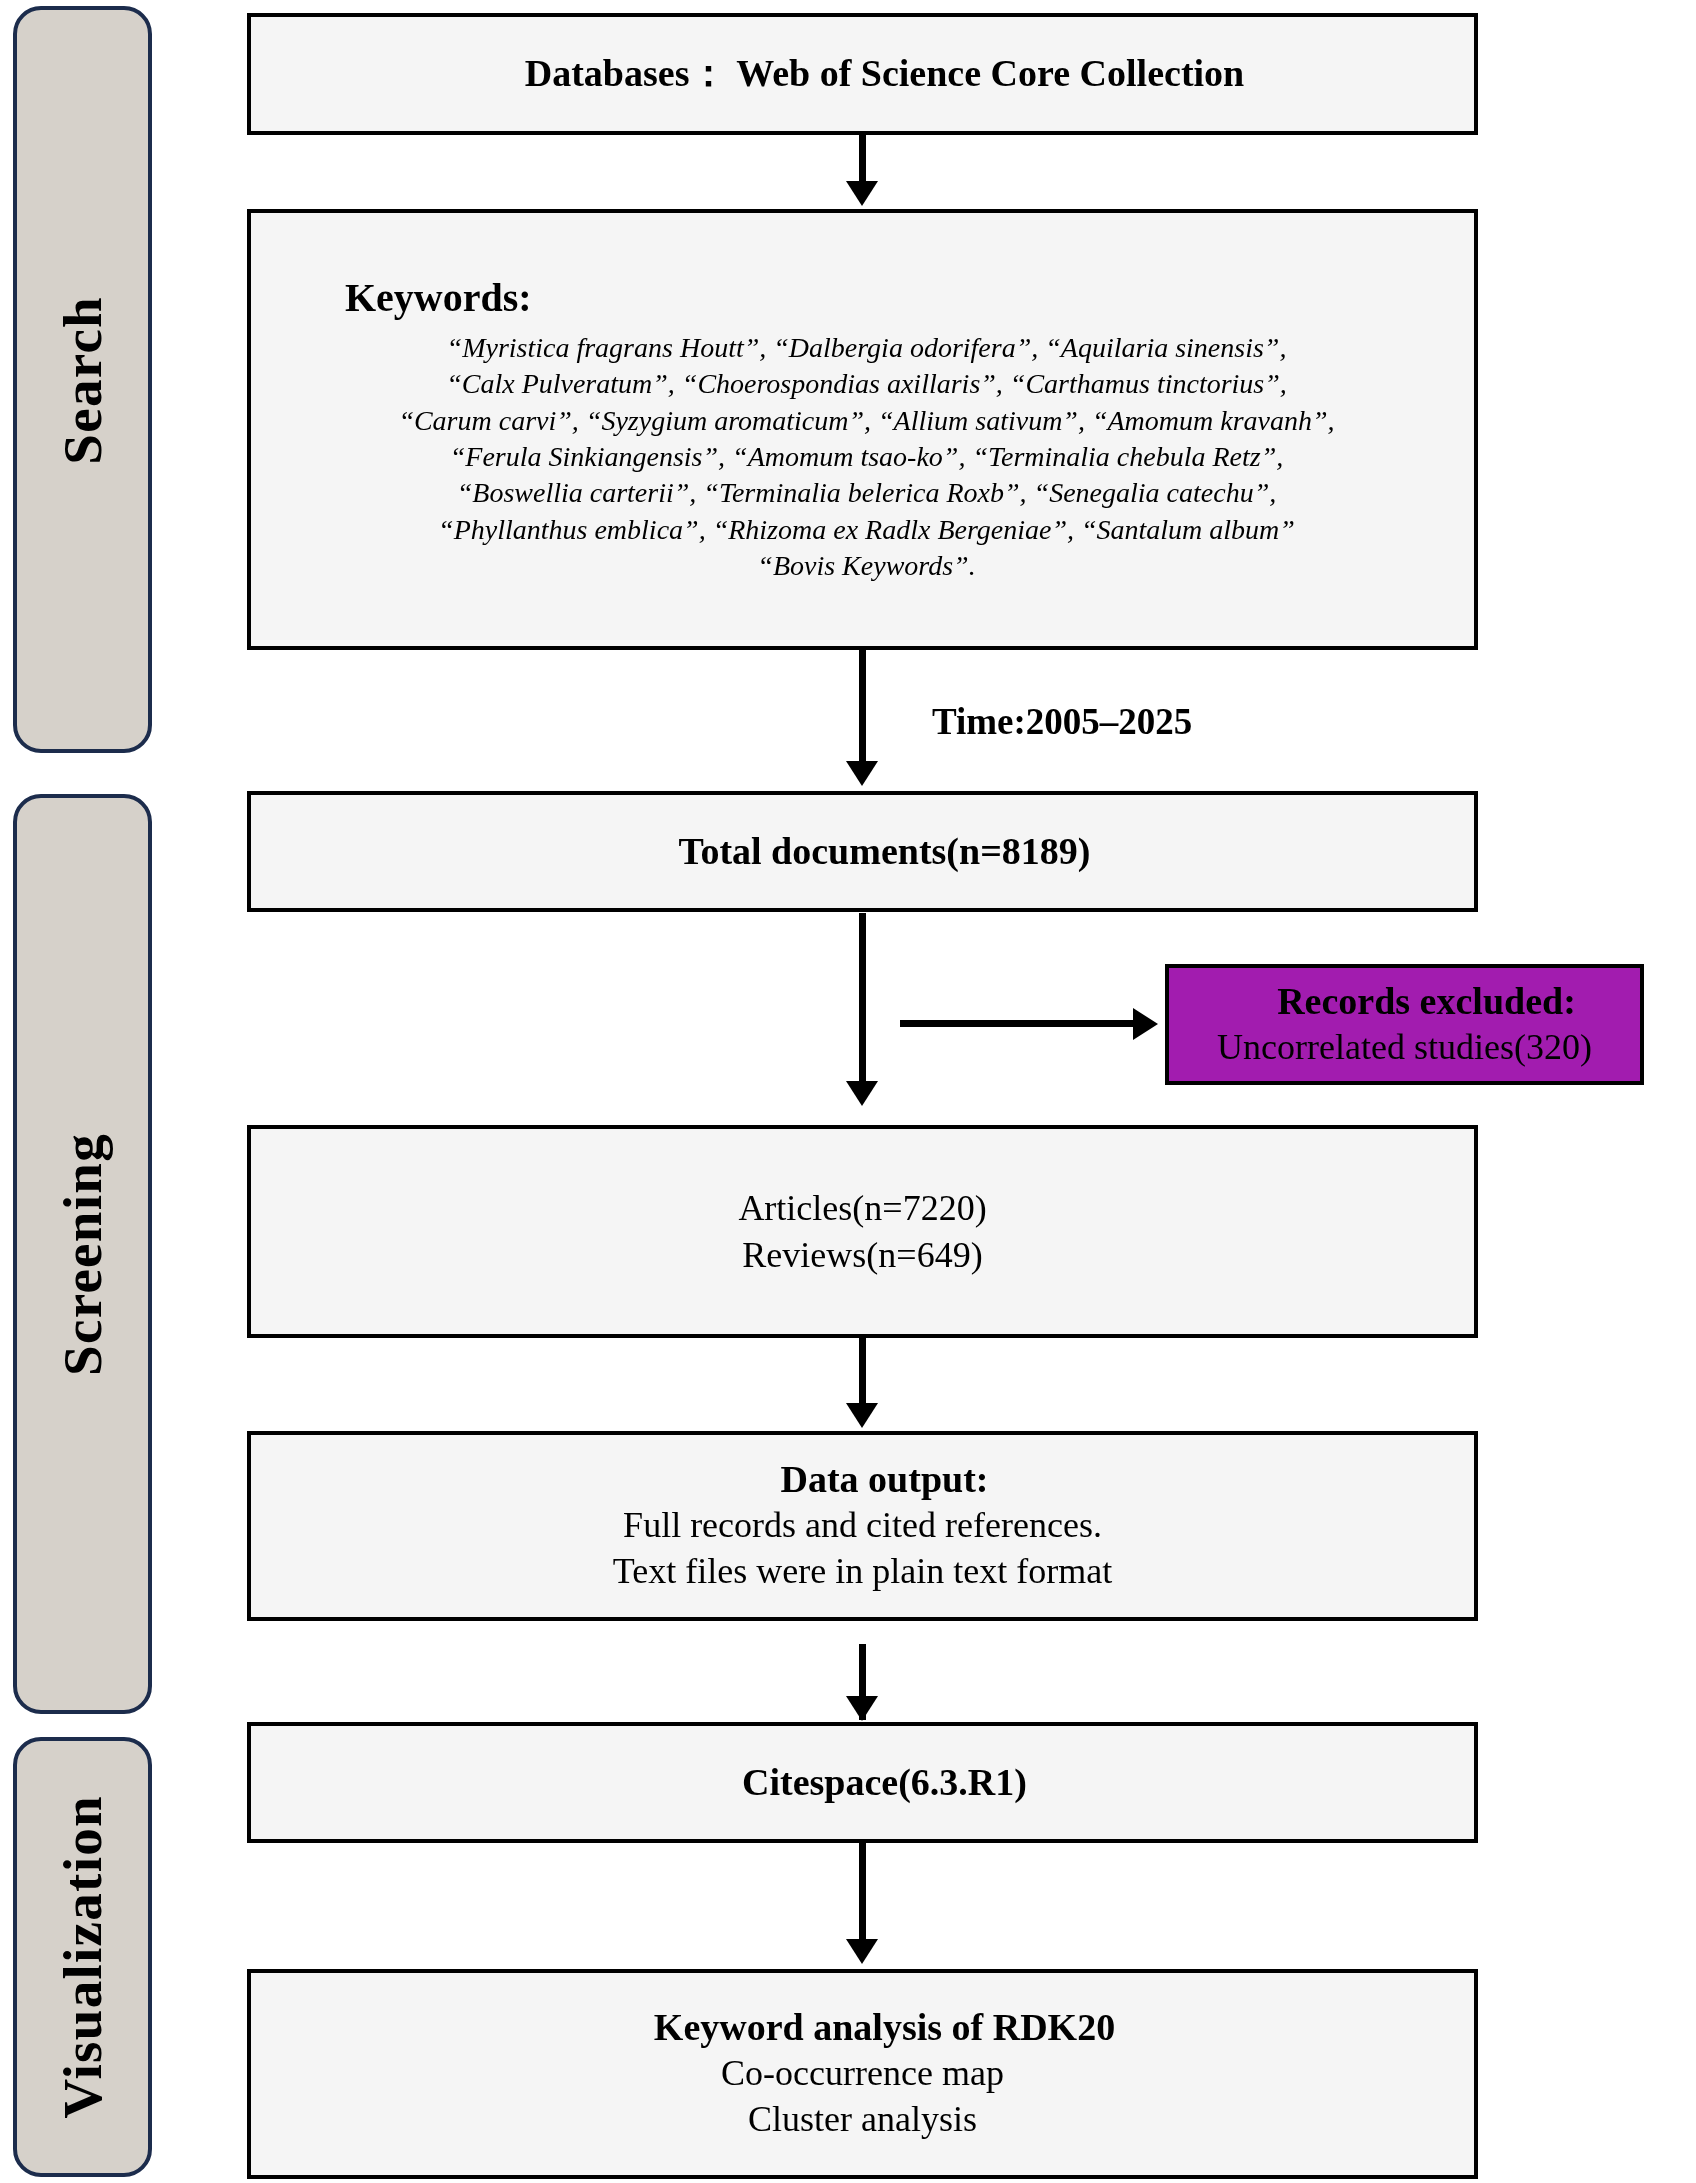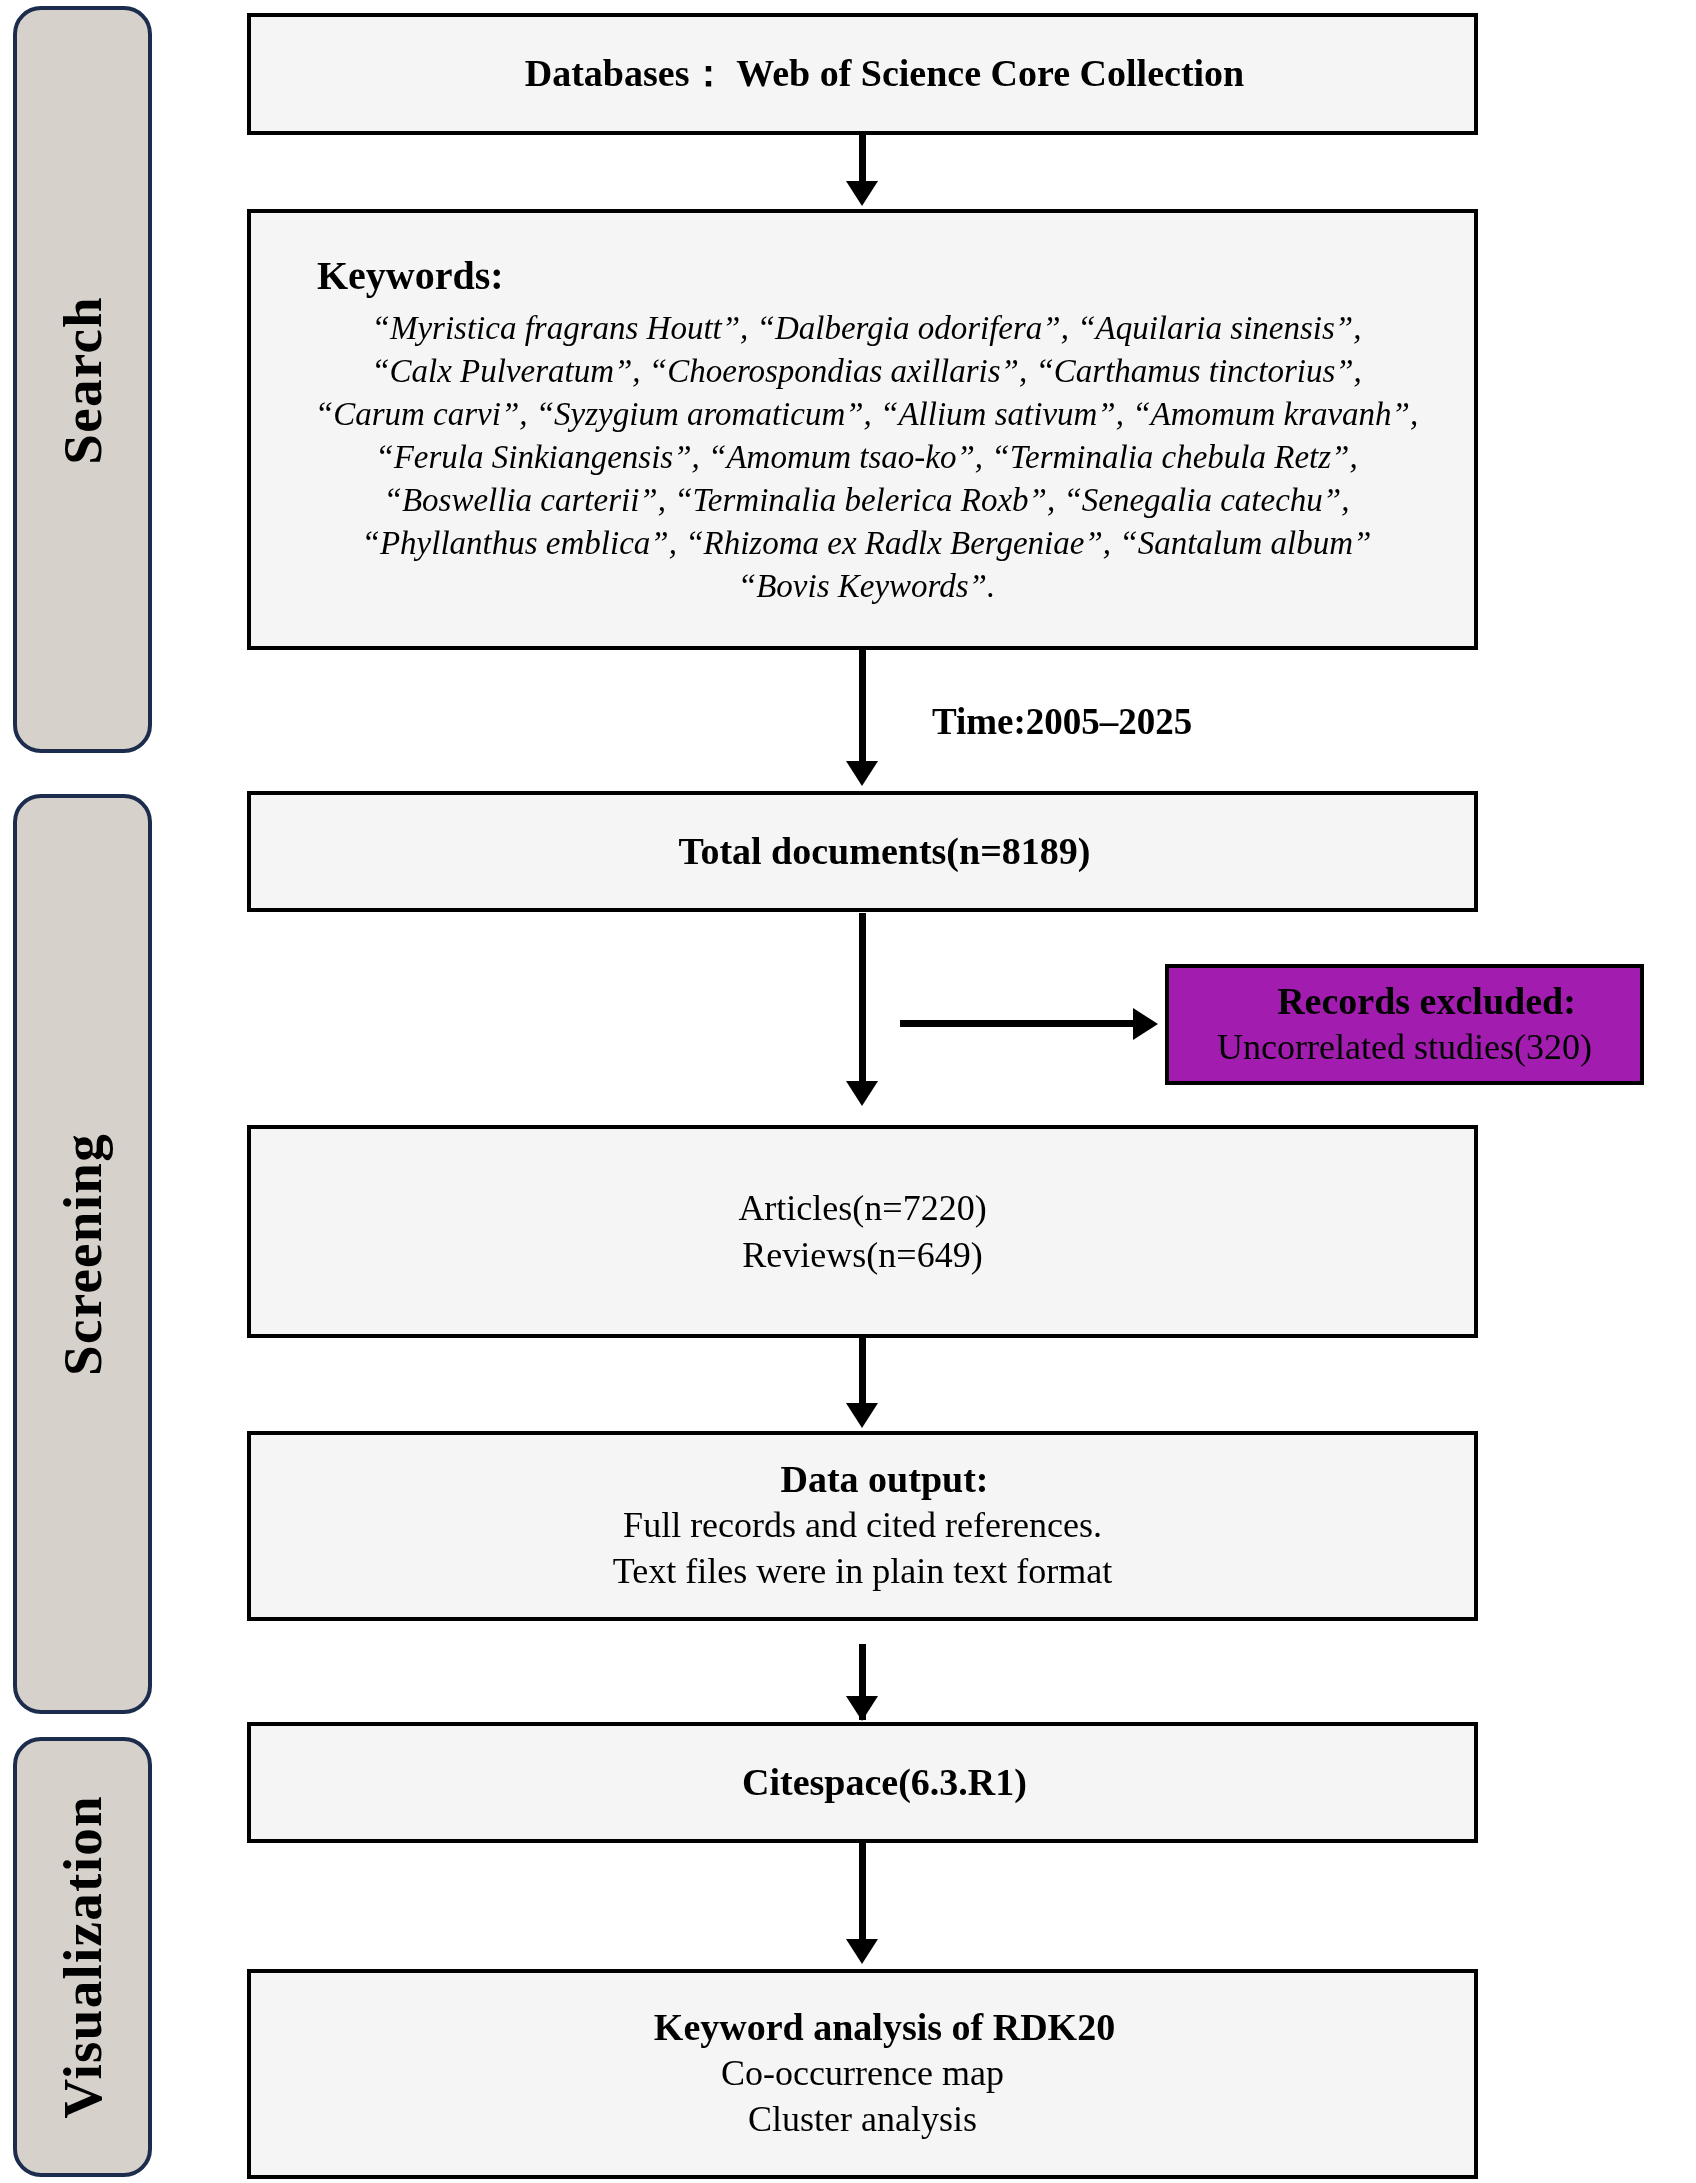--- a/index.html
+++ b/index.html
@@ -62,29 +62,29 @@
     font-size: 38px;
     line-height: 1.18;
     white-space: nowrap;
     margin-left: 44px;
   }
   .hdr-left {
     font-weight: bold;
     font-size: 40px;
     line-height: 1.2;
     align-self: flex-start;
-    margin-left: 66px;
+    margin-left: 94px;
   }
   .sub {
     font-size: 36px;
     line-height: 1.30;
   }
   .kw-line {
     font-style: italic;
-    font-size: 33px;
+    font-size: 28px;
     line-height: 1.30;
     white-space: nowrap;
     padding-left: 8px;
   }
   .kw-block {
     width: 100%;
     text-align: center;
     margin-top: 7.6px;
   }
 

